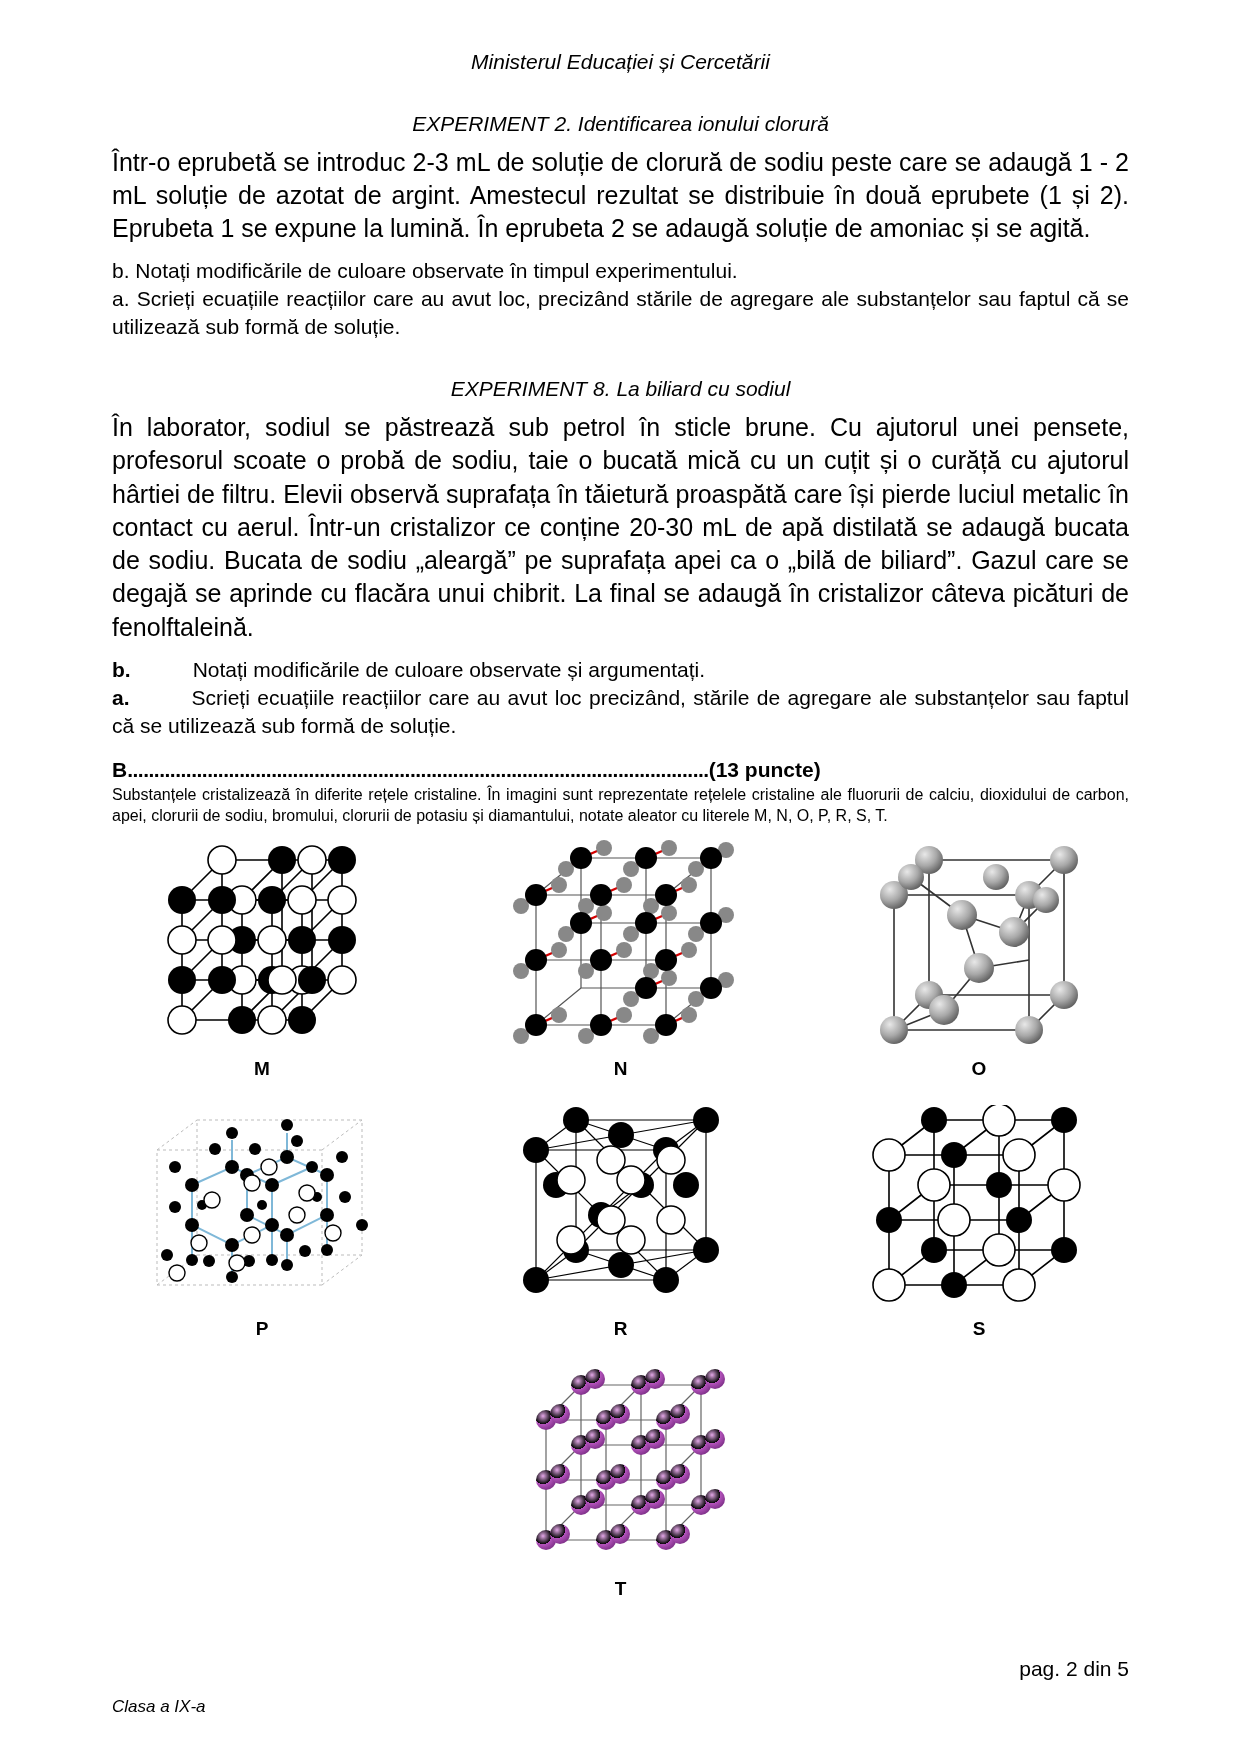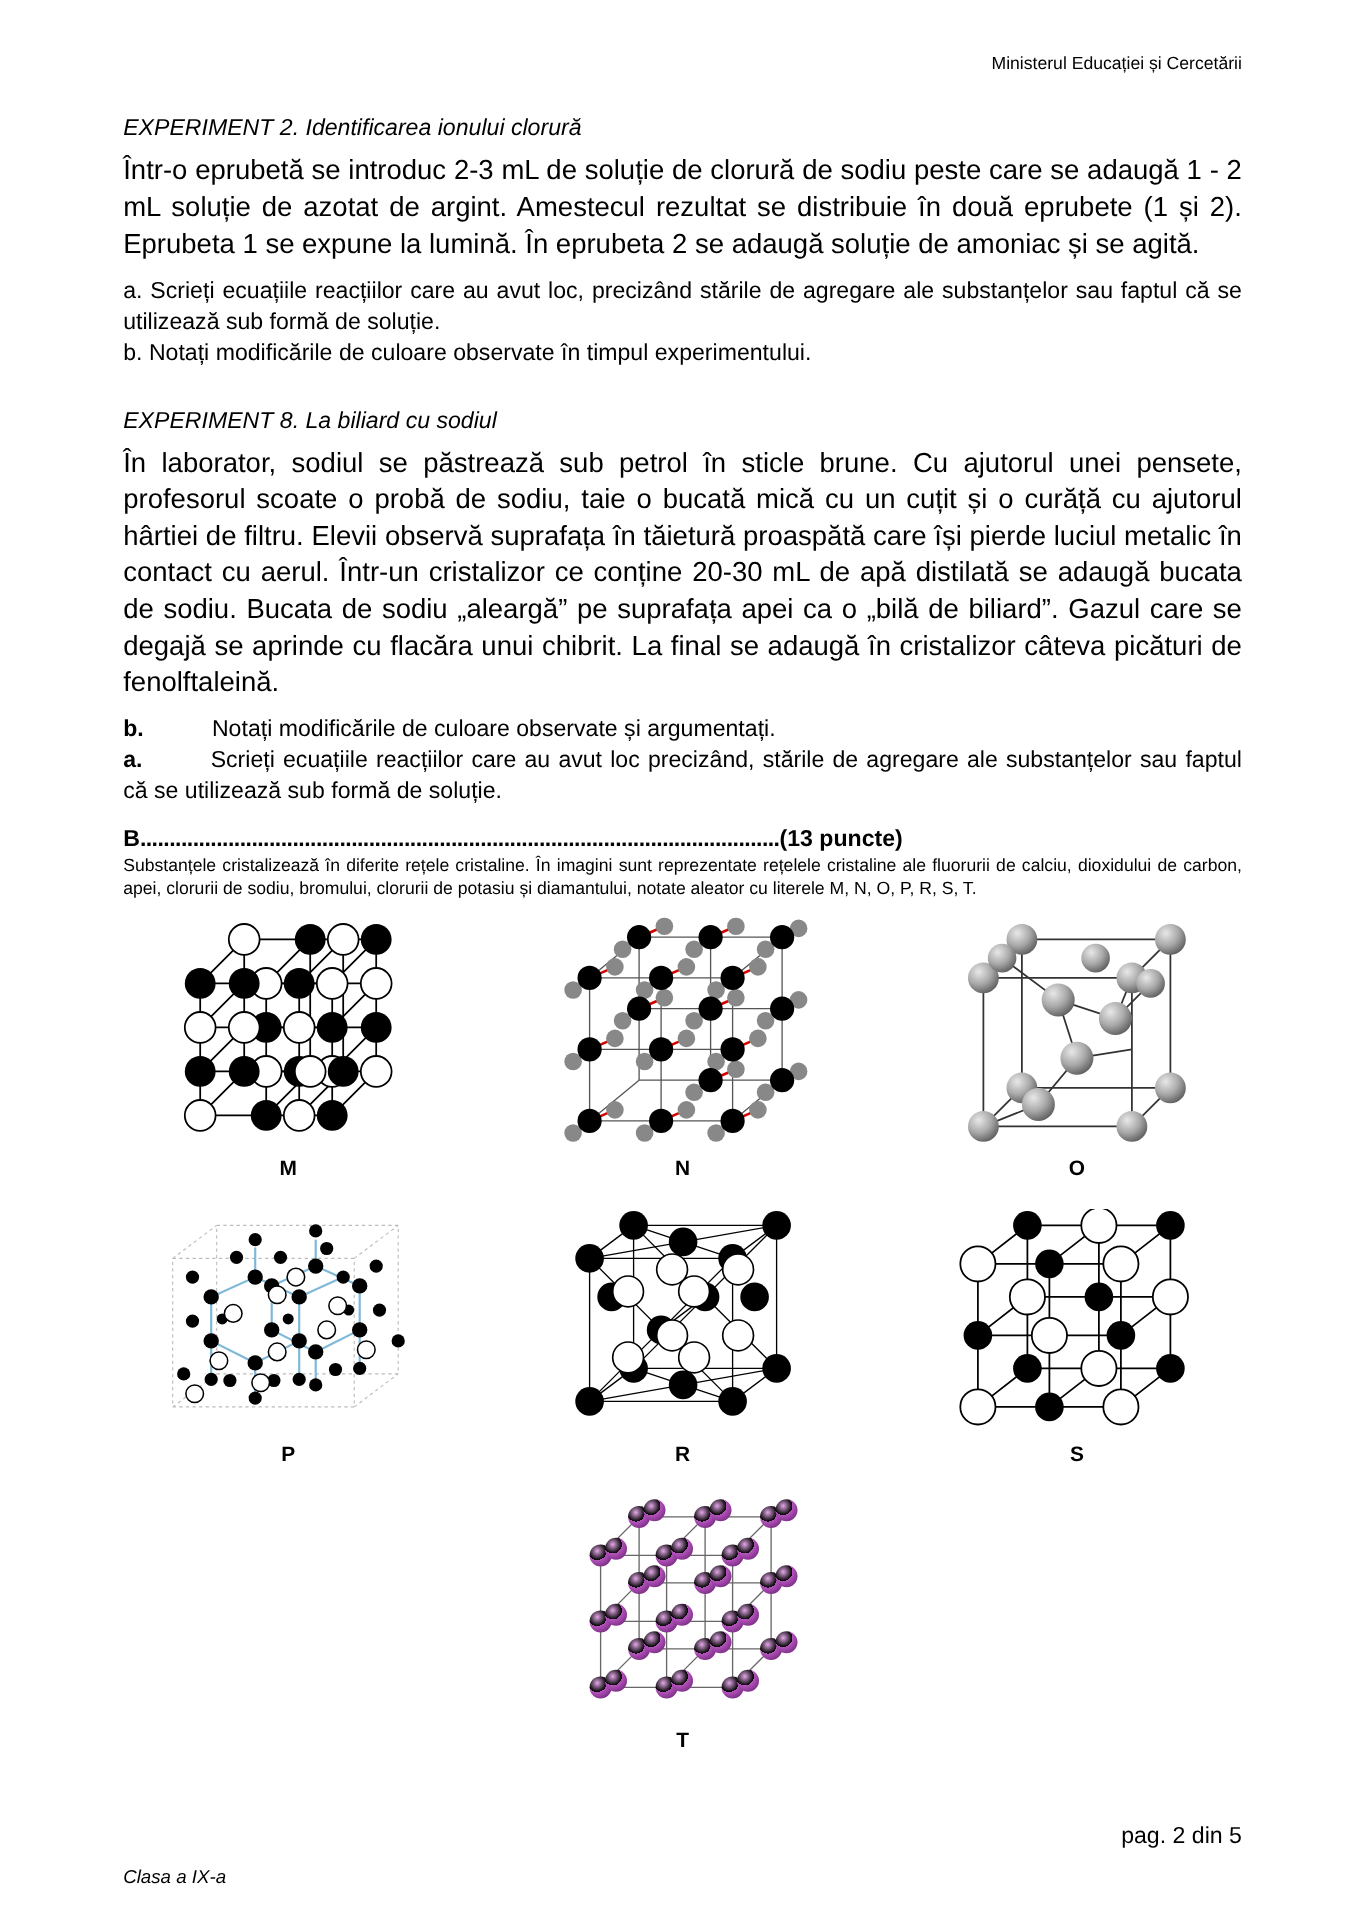--- a/index.html
+++ b/index.html
@@ -15,27 +15,29 @@
     position: relative;
   }
   .page {
     width: 1241px;
     min-height: 1755px;
     box-sizing: border-box;
     padding: 48px 112px 30px 112px;
     position: relative;
   }
   .header {
-    text-align: right;
-    font-size: 16px;
+    text-align: center;
+    font-size: 21px;
     line-height: 1.32;
+    font-style: italic;
   }
   .header div { white-space: nowrap; }
 
   .exp-title {
+    text-align: center;
     font-style: italic;
     font-size: 21px;
     margin-top: 36px;
     margin-bottom: 10px;
   }
   p.body-text {
     font-size: 25px;
     line-height: 1.33;
     text-align: justify;
     margin: 0 0 12px 0;
@@ -123,22 +125,22 @@
 <div class="page">
 
   <div class="header">
     <div>Ministerul Educației și Cercetării</div>
   </div>
 
   <div class="exp-title">EXPERIMENT 2. Identificarea ionului clorură</div>
 
   <p class="body-text">Într-o eprubetă se introduc 2-3 mL de soluție de clorură de sodiu peste care se adaugă 1 - 2 mL soluție de azotat de argint. Amestecul rezultat se distribuie în două eprubete (1 și 2). Eprubeta 1 se expune la lumină. În eprubeta 2 se adaugă soluție de amoniac și se agită.</p>
 
+  <p class="indent-item">b. Notați modificările de culoare observate în timpul experimentului.</p>
   <p class="indent-item tight">a. Scrieți ecuațiile reacțiilor care au avut loc, precizând stările de agregare ale substanțelor sau faptul că se utilizează sub formă de soluție.</p>
-  <p class="indent-item">b. Notați modificările de culoare observate în timpul experimentului.</p>
 
   <div class="exp-title">EXPERIMENT 8. La biliard cu sodiul</div>
 
   <p class="body-text">În laborator, sodiul se păstrează sub petrol în sticle brune. Cu ajutorul unei pensete, profesorul scoate o probă de sodiu, taie o bucată mică cu un cuțit și o curăță cu ajutorul hârtiei de filtru. Elevii observă suprafața în tăietură proaspătă care își pierde luciul metalic în contact cu aerul. Într-un cristalizor ce conține 20-30 mL de apă distilată se adaugă bucata de sodiu. Bucata de sodiu „aleargă” pe suprafața apei ca o „bilă de biliard”. Gazul care se degajă se aprinde cu flacăra unui chibrit. La final se adaugă în cristalizor câteva picături de fenolftaleină.</p>
 
   <p class="indent-item">
     <b>b.</b><span class="tab"></span><span>Notați modificările de culoare observate și argumentați.</span>
   </p>
   <p class="indent-item tight">
     <b>a.</b><span class="tab"></span><span>Scrieți ecuațiile reacțiilor care au avut loc precizând, stările de agregare ale substanțelor sau faptul că se utilizează sub formă de soluție.</span>

